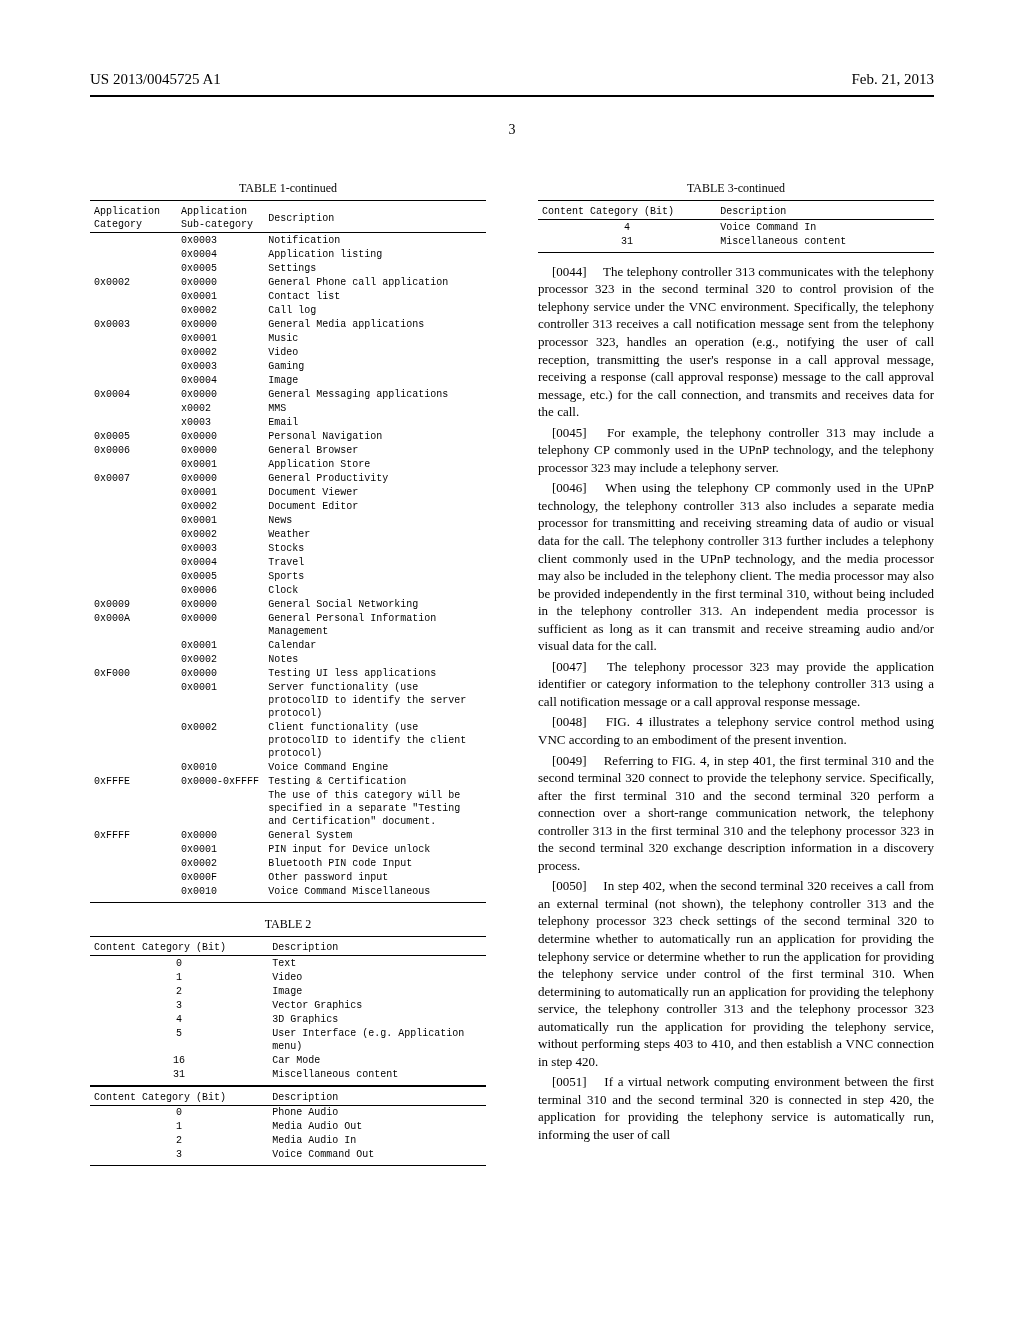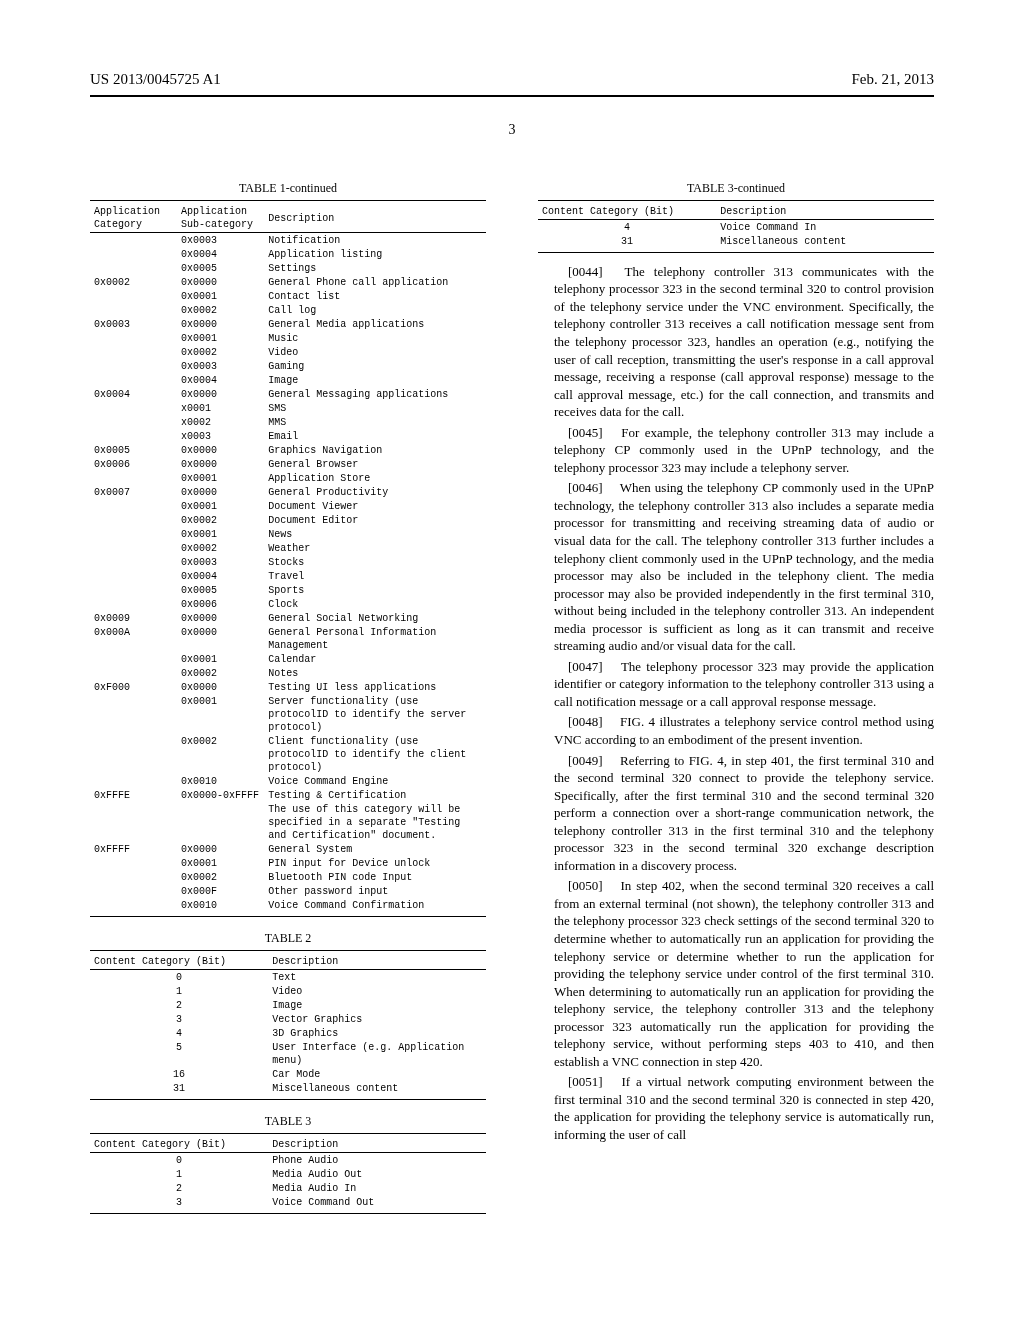--- a/index.html
+++ b/index.html
@@ -68,21 +68,21 @@
   table.patent-table tbody tr:last-child td {
     padding-bottom: 4px;
   }
   .tbl-bottom-rule {
     border-bottom: 1.5px solid #000;
   }
   .para {
     text-align: justify;
     font-size: 13px;
     line-height: 1.35;
-    margin: 0 0 3px 16px;
+    margin: 0 0 3px 0;
   }
   .indent {
     text-indent: 14px;
   }
   .w-cat { width: 22%; }
   .w-sub { width: 22%; }
   .w-desc { width: 56%; }
   .w-bit { width: 45%; text-align: left; }
   .w-bit-d { width: 55%; }
   td.center { text-align: center; }
@@ -168,37 +168,32 @@
               <td>0x0004</td>
               <td>Image</td>
             </tr>
             <tr>
               <td>0x0004</td>
               <td>0x0000</td>
               <td>General Messaging applications</td>
             </tr>
             <tr>
               <td></td>
-              <td>x0001</td>
-              <td>SMS</td>
-            </tr>
-            <tr>
-              <td></td>
               <td>x0002</td>
               <td>MMS</td>
             </tr>
             <tr>
               <td></td>
               <td>x0003</td>
               <td>Email</td>
             </tr>
             <tr>
               <td>0x0005</td>
               <td>0x0000</td>
-              <td>Graphics Navigation</td>
+              <td>Personal Navigation</td>
             </tr>
             <tr>
               <td>0x0006</td>
               <td>0x0000</td>
               <td>General Browser</td>
             </tr>
             <tr>
               <td></td>
               <td>0x0001</td>
               <td>Application Store</td>
@@ -314,21 +309,21 @@
               <td>Bluetooth PIN code Input</td>
             </tr>
             <tr>
               <td></td>
               <td>0x000F</td>
               <td>Other password input</td>
             </tr>
             <tr class="tbl-bottom-rule">
               <td></td>
               <td>0x0010</td>
-              <td>Voice Command Confirmation</td>
+              <td>Voice Command Miscellaneous</td>
             </tr>
           </tbody>
       </table>
 
       <div class="table-title">TABLE 2</div>
       <table class="patent-table">
         <thead>
           <tr class="rule-top">
             <th class="w-bit">Content Category (Bit)</th>
             <th class="w-bit-d">Description</th>
@@ -363,21 +358,20 @@
               <td class="center">16</td>
               <td>Car Mode</td>
             </tr>
             <tr class="tbl-bottom-rule">
               <td class="center">31</td>
               <td>Miscellaneous content</td>
             </tr>
           </tbody>
       </table>
 
-      <div class="table-title">TABLE 3</div>
       <table class="patent-table">
         <thead>
           <tr class="rule-top">
             <th class="w-bit">Content Category (Bit)</th>
             <th class="w-bit-d">Description</th>
           </tr>
         </thead>
         <tbody id="t3body">
             <tr>
               <td class="center">0</td>

